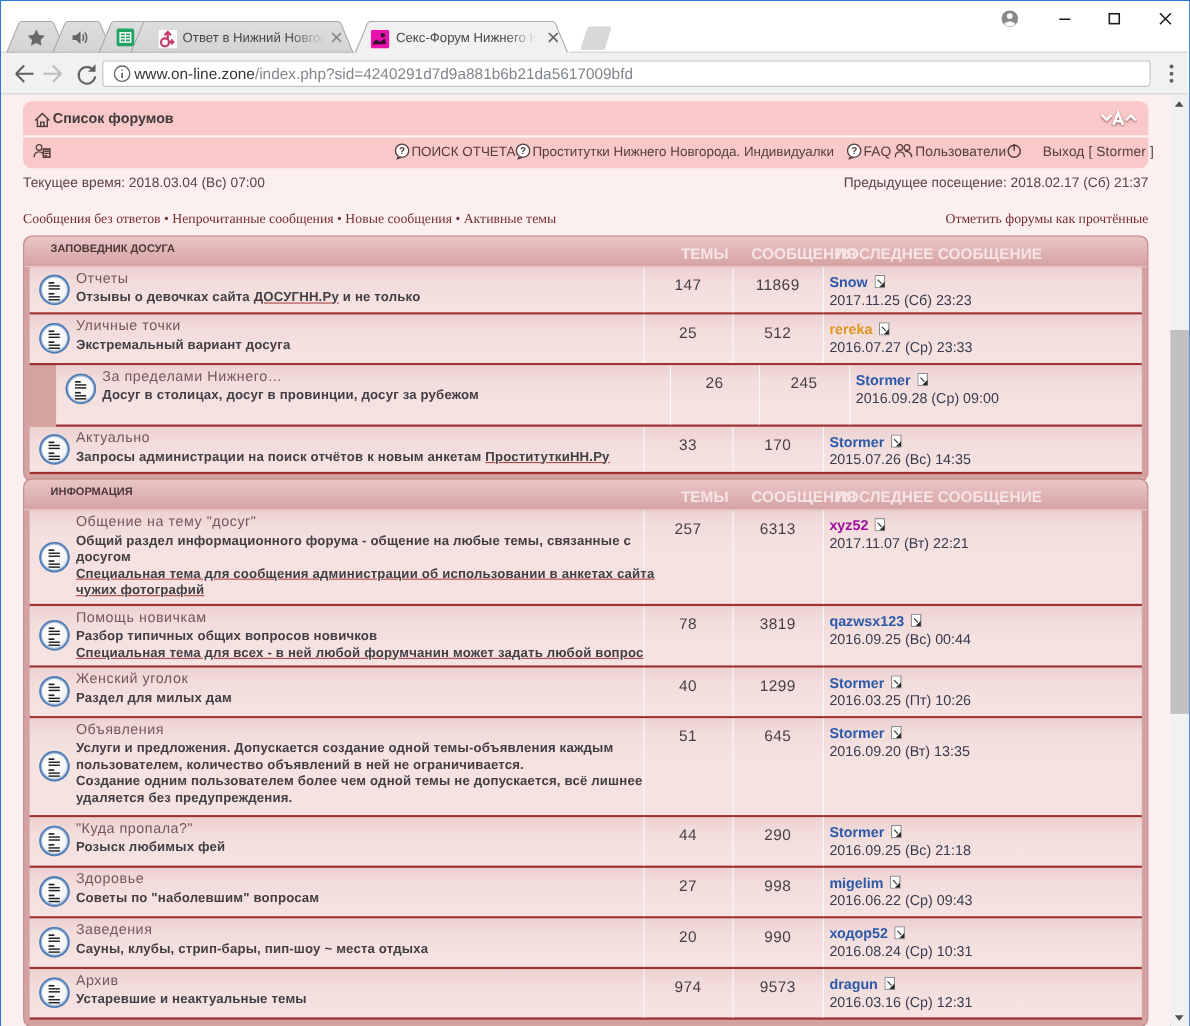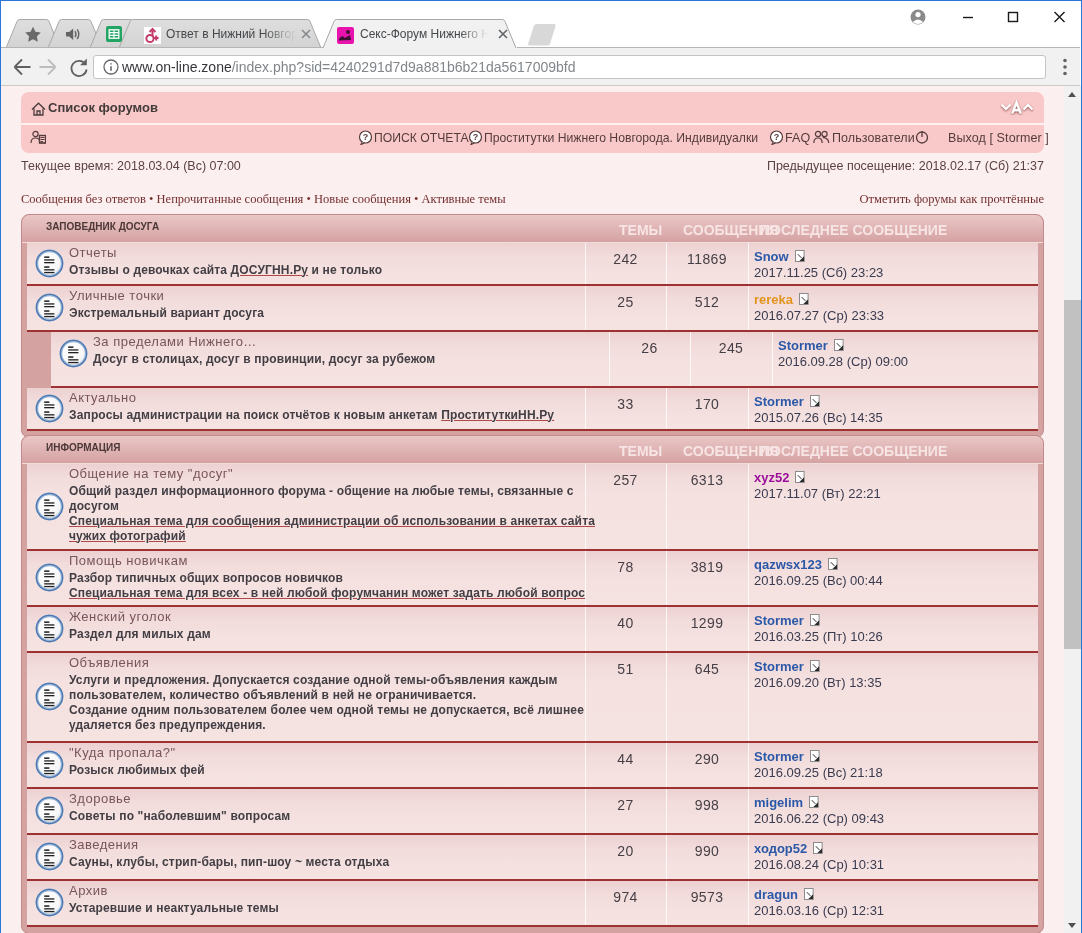--- a/index.html
+++ b/index.html
@@ -232,21 +232,21 @@
 <rect x="9.2" y="7.4" width="5.2" height="1.5"></rect>
 <rect x="9.2" y="10.3" width="10.2" height="1.3"></rect>
 <rect x="9.2" y="13.0" width="10.2" height="1.3"></rect>
 <rect x="9.2" y="17.3" width="5.2" height="1.5"></rect>
 <rect x="9.2" y="20.2" width="10.2" height="1.3"></rect>
 <rect x="9.2" y="22.9" width="10.2" height="1.3"></rect>
 </g>
           </svg>
 <div class="ftitle">Отчеты</div>
 <div class="fdesc">Отзывы о девочках сайта <u>ДОСУГНН.Ру</u> и не только</div>
-<div class="fnum n1">242</div>
+<div class="fnum n1">147</div>
 <div class="fnum n2">11869</div>
 <div class="flast"><span class="un blue">Snow</span><svg width="12" height="12" viewBox="0 0 12 12" style="vertical-align:-1px; margin-left:6px;">
 <rect x="0.5" y="0.5" width="8.6" height="11" fill="#ffffff" stroke="#8b8b8b"></rect>
 <path d="M4.4,11 L9.1,11 L9.1,6.2 Z" fill="#2b2b2b"></path>
 <path d="M2.8,4.2 L6.4,7.9" stroke="#2b2b2b" stroke-width="1"></path>
 </svg><br>2017.11.25 (Сб) 23:23</div>
 </div>
 <div class="frow" style="height:46px;">
 <div class="vsep1"></div>
           <div class="vsep2"></div>

